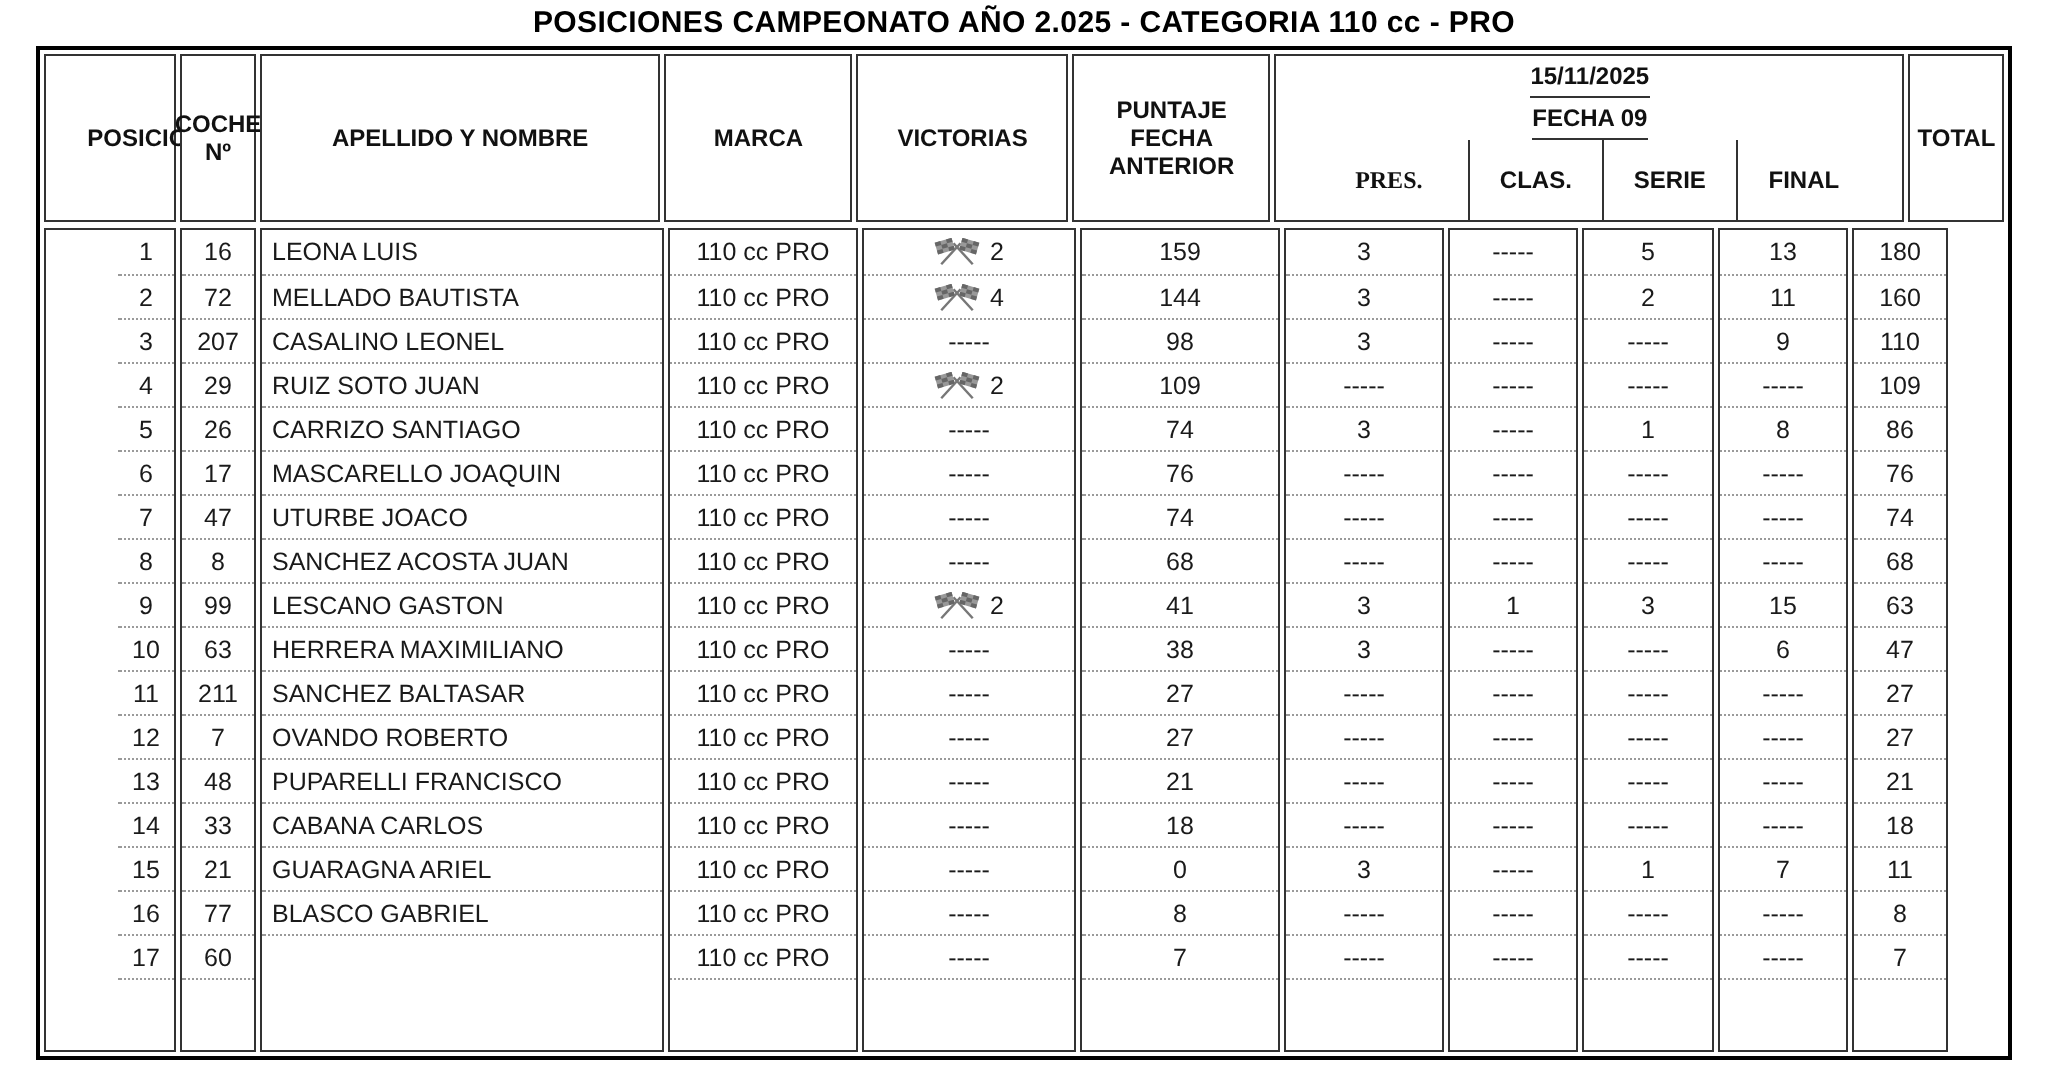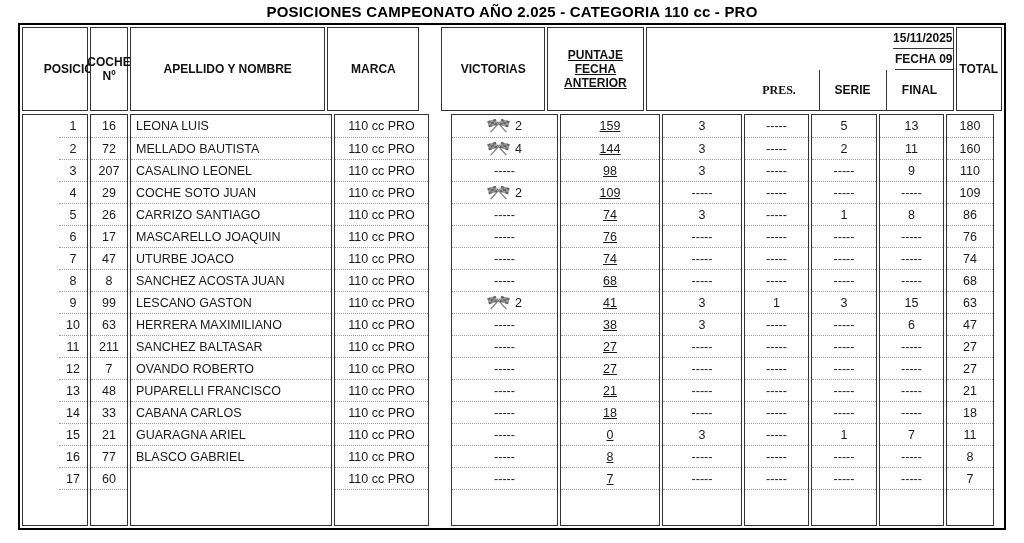--- a/index.html
+++ b/index.html
@@ -37,28 +37,28 @@
     text-align: center;
     font-weight: bold; font-size: 12px; line-height: 14px;
     white-space: pre-line;
     color: #111;
   }
   
   .w-pos   { width: 66px; padding-left: 36px; }
   .w-coche { width: 38px; }
   .w-nom   { width: 202px; }
   .w-marca { width: 95px; }
-  .w-vic   { width: 107px; margin-left: 20px; }
-  .w-punt  { width: 100px; text-decoration: underline; }
+  .w-vic   { width: 107px; }
+  .w-punt  { width: 100px; }
   .w-pres  { width: 80px; }
   .w-clas  { width: 65px; }
   .w-serie { width: 66px; }
   .w-final { width: 65px; }
   .w-total { width: 48px; }
-  .w-fecha { width: 318px; align-items: flex-end; }
+  .w-fecha { width: 318px; }
 
   .fecha-group { display: flex; flex-direction: column; padding: 0; height: 84px; }
   .fecha-date, .fecha-num {
     height: 21px; display: flex; align-items: center; justify-content: center;
     font-weight: bold; font-size: 12px;
     border-bottom: 1px solid #333;
   }
   .fecha-sub { display: flex; flex: 1; }
   .sub-cell {
     display: flex; align-items: center; justify-content: center;
@@ -99,20 +99,21 @@
       <div class="hdr-cell w-vic">VICTORIAS</div>
       <div class="hdr-cell w-punt">PUNTAJE
 FECHA
 ANTERIOR</div>
 
       <div class="hdr-cell w-fecha fecha-group">
         <div class="fecha-date">15/11/2025</div>
         <div class="fecha-num">FECHA 09</div>
         <div class="fecha-sub">
           <div class="sub-cell sw-pres">PRES.</div>
+          <div class="sub-cell sw-clas">CLAS.</div>
           <div class="sub-cell sw-serie">SERIE</div>
           <div class="sub-cell sw-final">FINAL</div>
         </div>
       </div>
 
       <div class="hdr-cell w-total">TOTAL</div>
     </div>
 
     <div class="body-row">
         <div class="col-block w-pos">
@@ -152,21 +153,21 @@
           <div class="cell">33</div>
           <div class="cell">21</div>
           <div class="cell">77</div>
           <div class="cell">60</div>
           <div class="cell empty-cell"></div>
         </div>
         <div class="col-block w-nom">
           <div class="cell left">LEONA LUIS</div>
           <div class="cell left">MELLADO BAUTISTA</div>
           <div class="cell left">CASALINO LEONEL</div>
-          <div class="cell left">COCHE SOTO JUAN</div>
+          <div class="cell left">RUIZ SOTO JUAN</div>
           <div class="cell left">CARRIZO SANTIAGO</div>
           <div class="cell left">MASCARELLO JOAQUIN</div>
           <div class="cell left">UTURBE JOACO</div>
           <div class="cell left">SANCHEZ ACOSTA JUAN</div>
           <div class="cell left">LESCANO GASTON</div>
           <div class="cell left">HERRERA MAXIMILIANO</div>
           <div class="cell left">SANCHEZ BALTASAR</div>
           <div class="cell left">OVANDO ROBERTO</div>
           <div class="cell left">PUPARELLI FRANCISCO</div>
           <div class="cell left">CABANA CARLOS</div>

